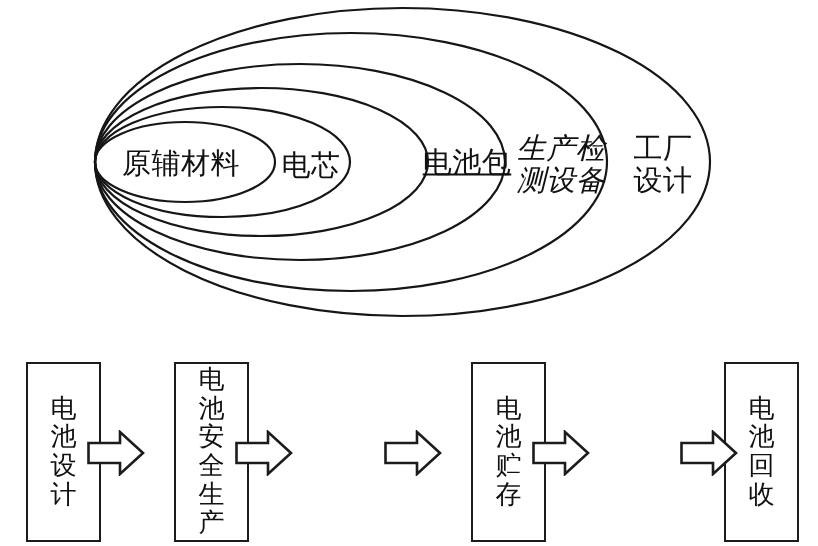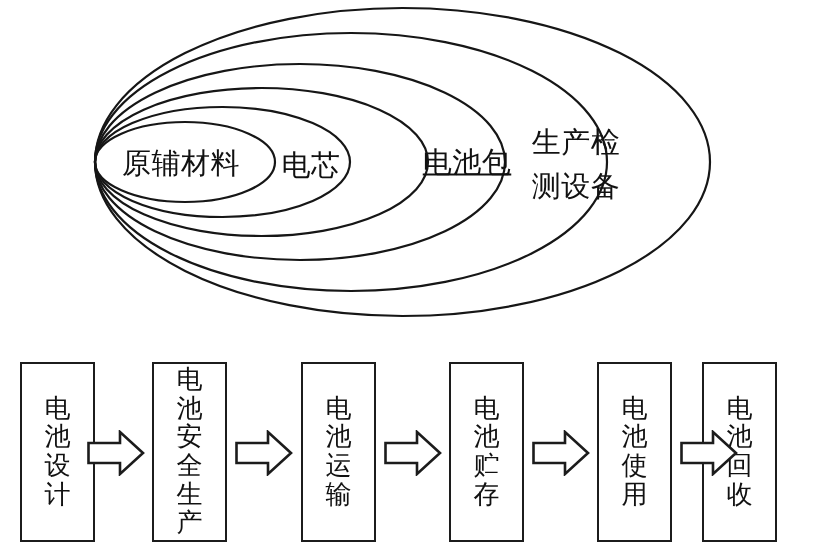--- a/index.html
+++ b/index.html
@@ -35,36 +35,37 @@
     color: #111111;
     white-space: pre-line;
     text-align: center;
     line-height: 33px;
     letter-spacing: 0.5px;
   }
   .rl0 { left: 181px; top: 163px; }
   .rl1 { left: 311px; top: 165px; }
   .rl2 { left: 381px; top: 161px; line-height: 34px; }
   .rl3 { left: 467px; top: 162px; text-decoration: underline; }
-  .rl4 { left: 576px; top: 164px; line-height: 44px; }
+  .rl4 { left: 561px; top: 164px; line-height: 32px; font-style: italic; }
   .rl5 { left: 663px; top: 164px; line-height: 32px; }
   
   .flow-box {
     position: absolute;
     top: 362px;
     height: 180px;
     width: 75px;
     border: 2.5px solid #1c1c1c;
     background: #ffffff;
     box-sizing: border-box;
     display: flex;
     align-items: center;
     justify-content: center;
+    margin-left: 22px;
   }
-  .fb0 { left: 20px; }
+  .fb0 { left: 4px; }
   .fb1 { left: 152px; }
   .fb2 { left: 301px; }
   .fb3 { left: 449px; }
   .fb4 { left: 597px; }
   .fb5 { left: 702px; }
   .vtext {
     width: 1.08em;
     font-size: 26px;
     line-height: 1.1;
     word-break: break-all;
@@ -101,35 +102,31 @@
     <ellipse cx="261.5" cy="162" rx="166.5" ry="74"></ellipse>
     <ellipse cx="222.5" cy="162" rx="127.5" ry="55"></ellipse>
     <ellipse cx="185" cy="162" rx="90" ry="40"></ellipse>
   </svg>
 
   <div class="ring-label rl0">原辅材料</div>
   <div class="ring-label rl1">电芯</div>
   <div class="ring-label rl3">电池包</div>
   <div class="ring-label rl4">生产检
 测设备</div>
+  <div class="ring-label rl5">工厂
+设计</div>
 
   <div class="flow-box fb0">
     <div class="vtext">电池设计</div>
   </div>
   <div class="flow-box fb1">
     <div class="vtext">电池安全生产</div>
   </div>
-  <div class="flow-box fb2">
-    <div class="vtext">电池运输</div>
-  </div>
   <div class="flow-box fb3">
     <div class="vtext">电池贮存</div>
-  </div>
-  <div class="flow-box fb4">
-    <div class="vtext">电池使用</div>
   </div>
   <div class="flow-box fb5">
     <div class="vtext">电池回收</div>
   </div>
 
   <svg class="flow-arrow fa0" viewBox="0 0 58 46">
     <polygon points="1.5,13 33,13 33,2 56,23 33,44 33,33 1.5,33"></polygon>
   </svg>
   <svg class="flow-arrow fa1" viewBox="0 0 58 46">
     <polygon points="1.5,13 33,13 33,2 56,23 33,44 33,33 1.5,33"></polygon>

